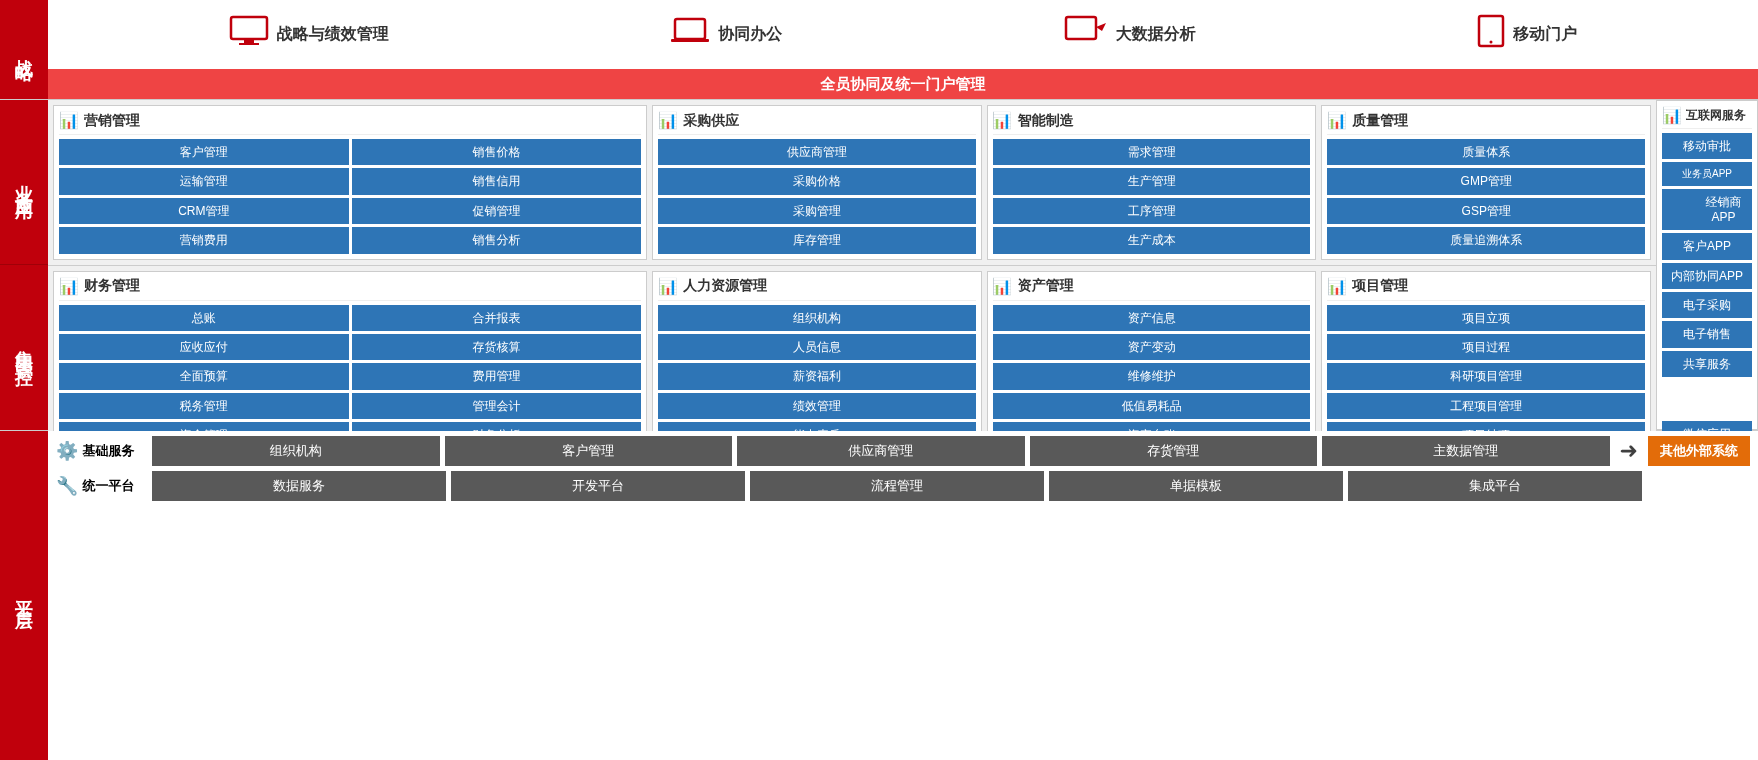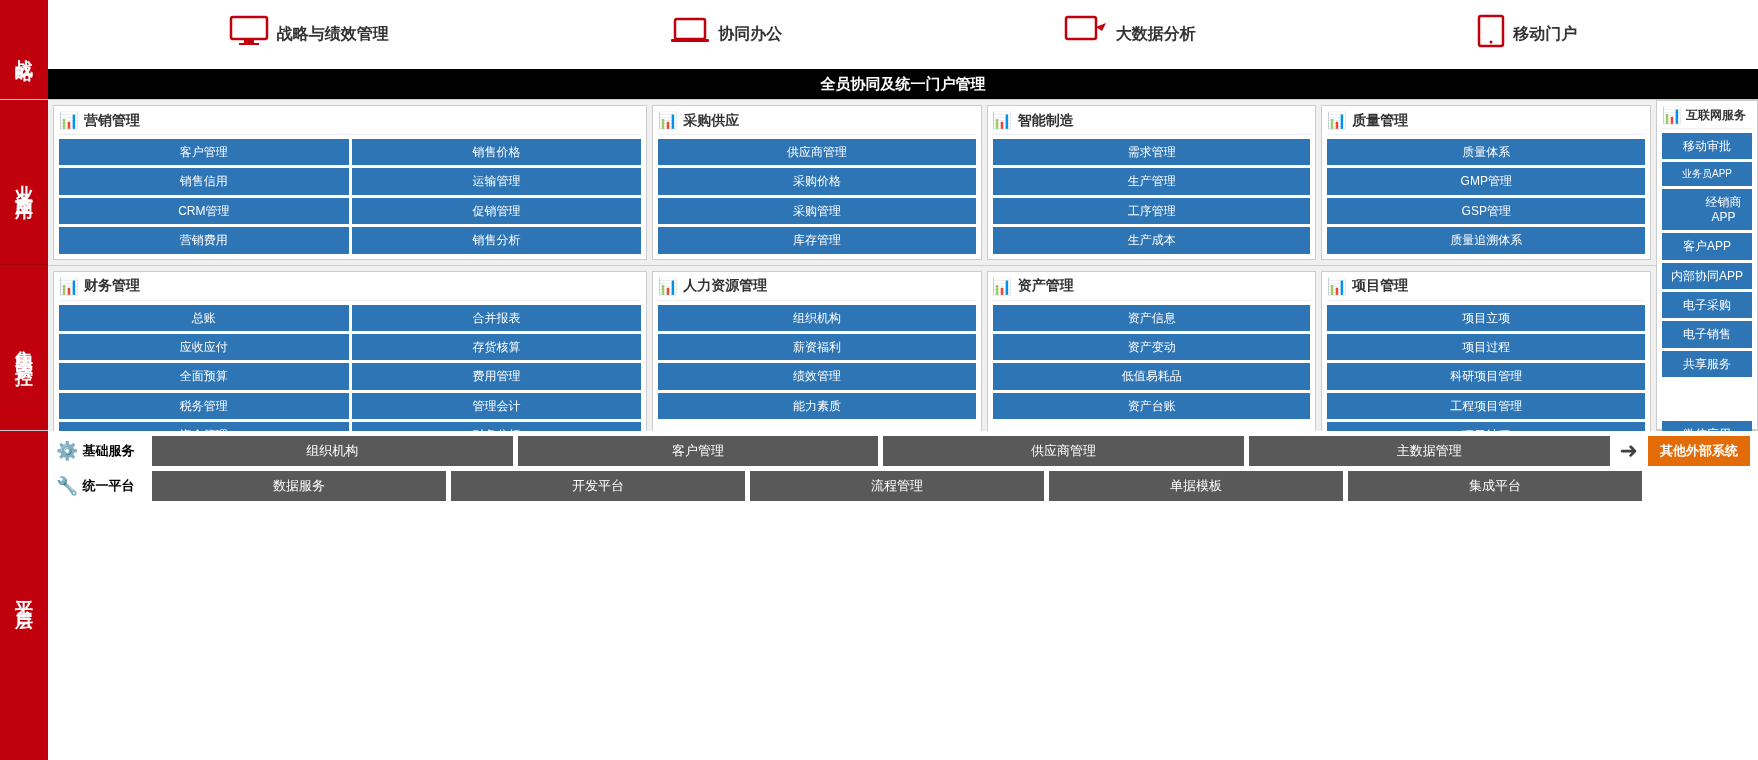--- a/index.html
+++ b/index.html
@@ -114,21 +114,21 @@
       font-size: 32px;
     }
 
     .strategy-icon-text {
       font-size: 16px;
       font-weight: bold;
       color: #333;
     }
 
     .strategy-banner {
-      background: #000000;
+      background: #ef4444;
       color: #fff;
       font-size: 15px;
       font-weight: bold;
       text-align: center;
       padding: 5px;
       height: 30px;
       display: flex;
       align-items: center;
       justify-content: center;
     }
@@ -324,22 +324,22 @@
       <div class="row2-area">
 
         <div class="module-wrap" style="flex:2.2;">
           <div class="mod-title">
             <span class="mod-icon">📊</span>
             <span>营销管理</span>
           </div>
           <div class="cells-grid-2">
             <div class="c">客户管理</div>
             <div class="c">销售价格</div>
+            <div class="c">运输管理</div>
             <div class="c">销售信用</div>
-            <div class="c">运输管理</div>
             <div class="c">CRM管理</div>
             <div class="c">促销管理</div>
             <div class="c">营销费用</div>
             <div class="c">销售分析</div>
           </div>
         </div>
 
         <div class="module-wrap" style="flex:1.2;">
           <div class="mod-title">
             <span class="mod-icon">📊</span>
@@ -402,34 +402,36 @@
           </div>
         </div>
 
         <div class="module-wrap" style="flex:1.2;">
           <div class="mod-title">
             <span class="mod-icon">📊</span>
             <span>人力资源管理</span>
           </div>
           <div class="cells-col">
             <div class="c">组织机构</div>
+            <div class="c">人员信息</div>
             <div class="c">薪资福利</div>
             <div class="c">绩效管理</div>
             <div class="c">能力素质</div>
           </div>
         </div>
 
         <div class="module-wrap" style="flex:1.2;">
           <div class="mod-title">
             <span class="mod-icon">📊</span>
             <span>资产管理</span>
           </div>
           <div class="cells-col">
             <div class="c">资产信息</div>
             <div class="c">资产变动</div>
+            <div class="c">维修维护</div>
             <div class="c">低值易耗品</div>
             <div class="c">资产台账</div>
           </div>
         </div>
 
         <div class="module-wrap" style="flex:1.2;">
           <div class="mod-title">
             <span class="mod-icon">📊</span>
             <span>项目管理</span>
           </div>
@@ -472,20 +474,21 @@
 
       <div class="platform-row-line">
         <div class="platform-service-label">
           <span class="plat-icon">⚙️</span>
           <span>基础服务</span>
         </div>
         <div class="plat-cells">
           <div class="plat-c">组织机构</div>
           <div class="plat-c">客户管理</div>
           <div class="plat-c">供应商管理</div>
+          <div class="plat-c">存货管理</div>
           <div class="plat-c">主数据管理</div>
         </div>
         <div class="plat-arrow" style="padding:0 4px;">➜</div>
         <div class="plat-external">其他外部系统</div>
       </div>
 
       <div class="platform-row-line">
         <div class="platform-service-label">
           <span class="plat-icon">🔧</span>
           <span>统一平台</span>

